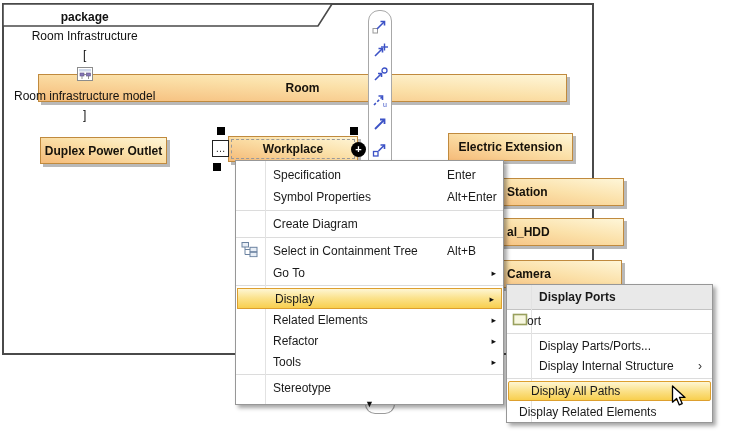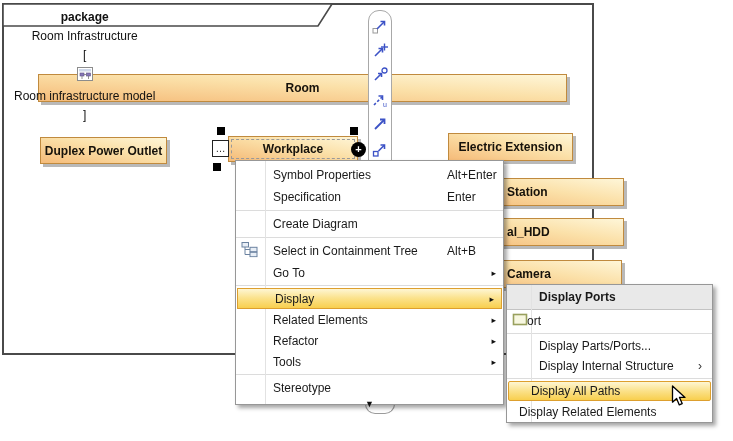--- a/index.html
+++ b/index.html
@@ -174,26 +174,26 @@
         <line x1="6.5" y1="10" x2="12.5" y2="4" stroke="#3c52c6" stroke-width="1.6"></line>
         <polyline points="8.5,4 12.5,4 12.5,8" fill="none" stroke="#3c52c6" stroke-width="1.6"></polyline>
       </svg>
     </span>
   </div>
 
   <div class="menu menu-main">
     <div class="icon-col-line"></div>
 
     <div class="mrow tall">
+      <span>Specification</span>
+      <span class="mshort">Enter</span>
+    </div>
+    <div class="mrow tall">
       <span>Symbol Properties</span>
       <span class="mshort">Alt+Enter</span>
-    </div>
-    <div class="mrow tall">
-      <span>Specification</span>
-      <span class="mshort">Enter</span>
     </div>
     <div class="msep"></div>
     <div class="mrow tall">
       <span>Create Diagram</span>
     </div>
     <div class="msep"></div>
     <div class="mrow tall">
       <span class="row-icon">
         <svg width="17" height="16" viewBox="0 0 17 16">
           <rect x="1" y="1" width="6.5" height="4.5" fill="#e8eef6" stroke="#6b82a0"></rect>

